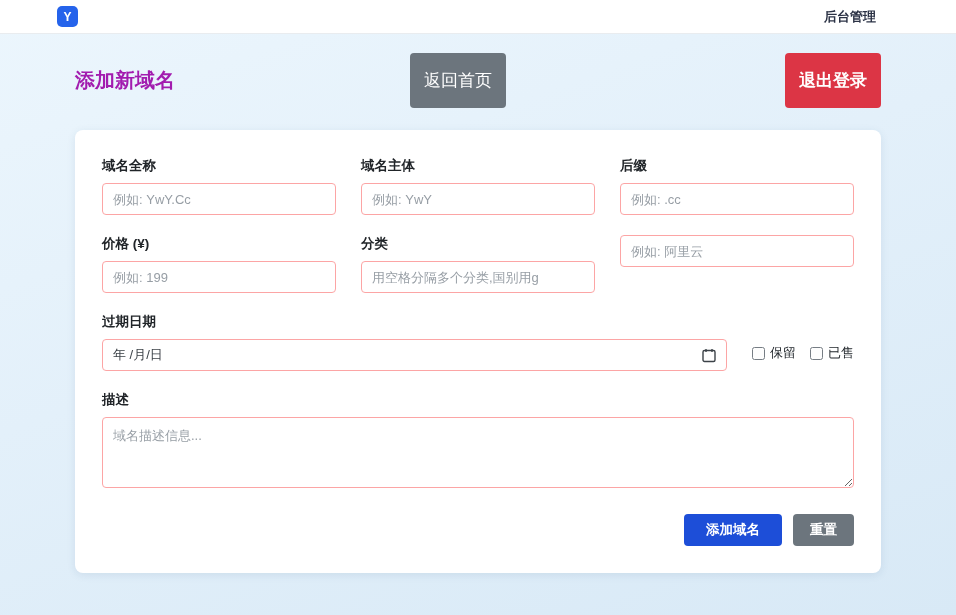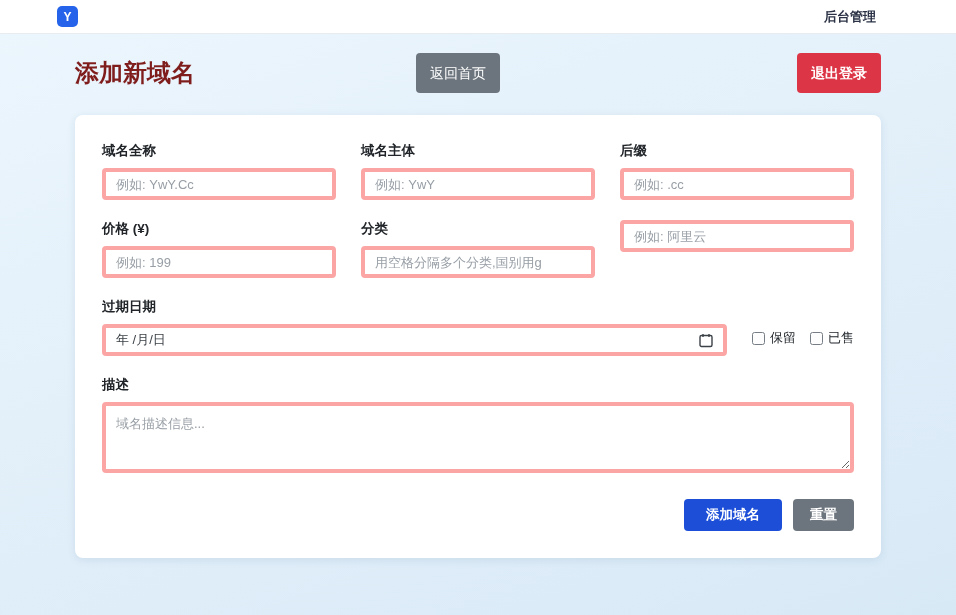--- a/index.html
+++ b/index.html
@@ -41,29 +41,29 @@
   
   .container { width: 806px; margin: 0 auto; }
 
   .title-row {
     display: flex;
     align-items: center;
     margin: 19px 0 22px 0;
   }
   .title-side { flex: 1; display: flex; align-items: center; }
   .title-side.right { justify-content: flex-end; margin-left: 40px; }
-  .page-title { font-size: 24px; font-weight: bold; color: #7f1d1d; }
+  .page-title { font-size: 20px; font-weight: bold; color: #a21caf; }
 
   .btn {
     border: none;
     border-radius: 4px;
     font-family: inherit;
-    font-size: 14px;
+    font-size: 17px;
     color: #ffffff;
-    padding: 13px 14px;
+    padding: 19px 14px;
     cursor: pointer;
     line-height: 1;
   }
   .btn-secondary { background: #6c757d; }
   .btn-danger   { background: #dc3545; font-weight: bold; }
   .btn-success  { background: #1d4ed8; font-weight: bold; }
 
   
   .card {
     background: #ffffff;
@@ -80,21 +80,21 @@
   }
   .field-label {
     display: block;
     font-size: 13.5px;
     font-weight: 600;
     color: #212529;
     margin-bottom: 8px;
   }
   .text-input, .date-input, .textarea-input {
     width: 100%;
-    border: 4px solid #fca5a5;
+    border: 1px solid #fca5a5;
     border-radius: 4px;
     font-family: inherit;
     font-size: 13px;
     color: #212529;
     background: #ffffff;
     padding: 8px 10px;
     height: 32px;
   }
   .text-input::placeholder, .textarea-input::placeholder { color: #979ea5; }
 

